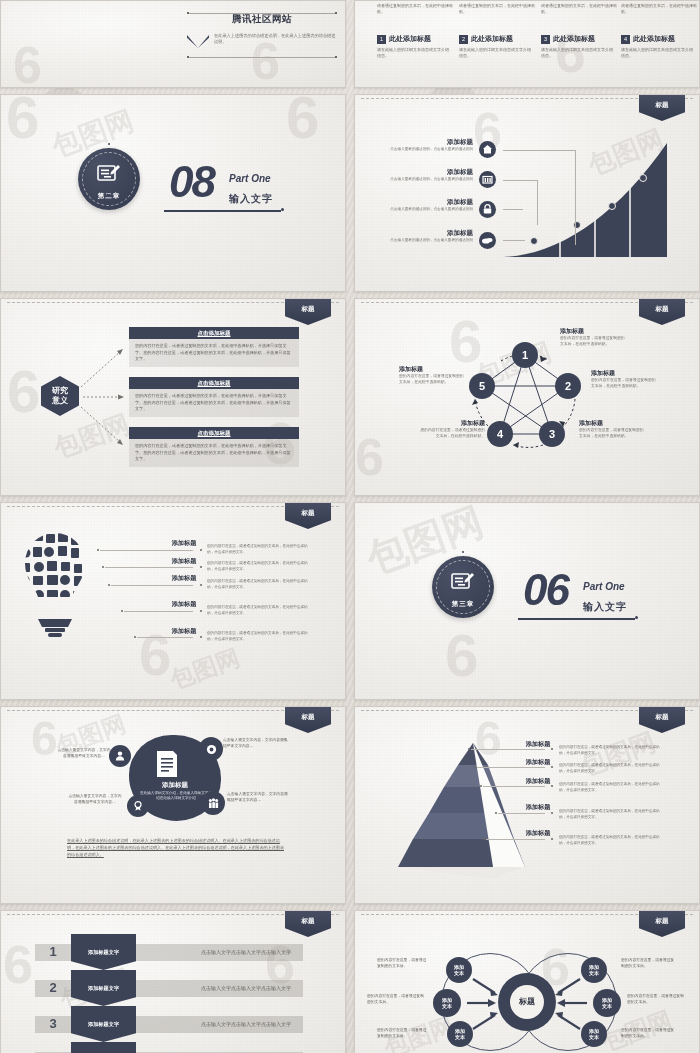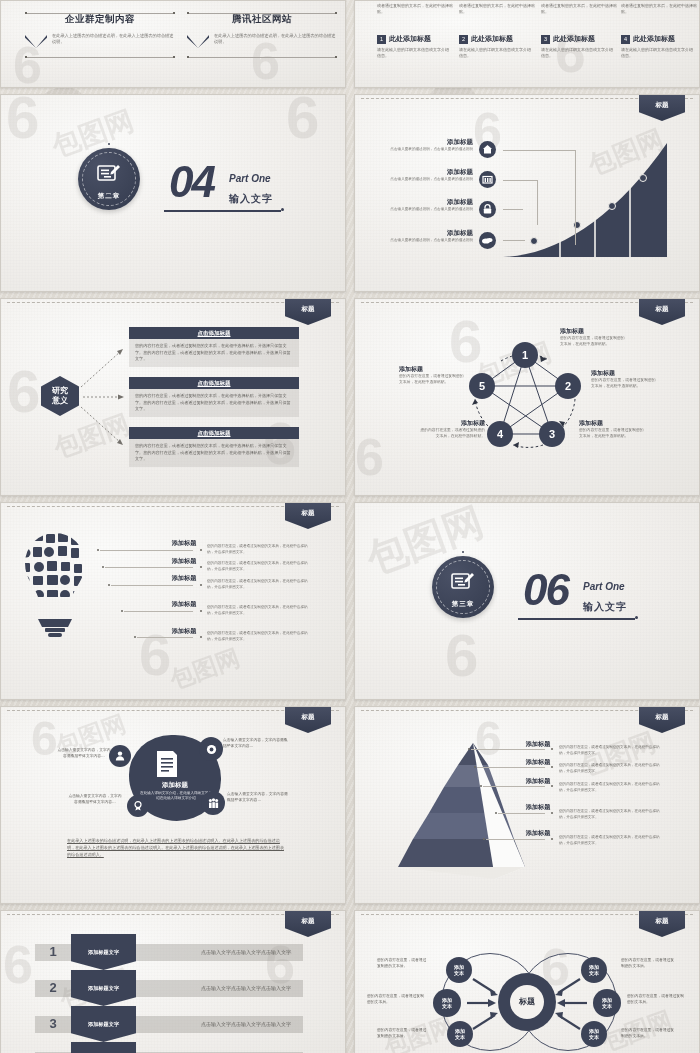--- a/index.html
+++ b/index.html
@@ -205,33 +205,20 @@
 
 <div class="grid">
 
   <div class="slide">
     <div class="slide-bg"></div>
       <div class="slide-noise"></div>
     <div class="wm" style="left:12px;top:34px;font-size:52px;">6</div>
     <div class="wm" style="left:250px;top:30px;font-size:52px;">6</div>
     <div class="inner">
 
-      <div class="s1-col" style="left:24px;">
-        <div class="s1-topline" style="left:0;width:150px;"></div>
-        <div class="s1-dot" style="left:0;top:-1px;"></div>
-        <div class="s1-dot" style="left:148px;top:-1px;"></div>
-        <div class="s1-title">企业群定制内容</div>
-        <div class="s1-body">
-          <div class="chev"></div>
-          <div class="s1-text">在此录入上述图表的综合描述说明，在此录入上述图表的综合描述说明。</div>
-        </div>
-        <div class="s1-rule" style="left:0;top:44px;width:150px;"></div>
-        <div class="s1-dot" style="left:0;top:43px;"></div>
-        <div class="s1-dot" style="left:148px;top:43px;"></div>
-      </div>
 
       <div class="s1-col" style="left:186px;font-family:Liberation Serif, serif;">
         <div class="s1-topline" style="left:0;width:150px;"></div>
         <div class="s1-dot" style="left:0;top:-1px;"></div>
         <div class="s1-dot" style="left:148px;top:-1px;"></div>
         <div class="s1-title">腾讯社区网站</div>
         <div class="s1-body">
           <div class="chev"></div>
           <div class="s1-text">在此录入上述图表的综合描述说明，在此录入上述图表的综合描述说明。</div>
         </div>
@@ -300,21 +287,21 @@
           <svg width="26" height="22" viewBox="0 0 26 22">
             <rect x="2" y="3" width="17" height="14" rx="1.5" fill="none" stroke="#fff" stroke-width="1.6"></rect>
             <rect x="5" y="6.5" width="8" height="1.6" fill="#fff"></rect>
             <rect x="5" y="9.8" width="8" height="1.6" fill="#fff"></rect>
             <rect x="8" y="13" width="7" height="1.6" fill="#fff"></rect>
             <path d="M15 9 L22 2 L24 4 L17 11 L14.4 11.6 Z" fill="#fff"></path>
           </svg>
         </div>
         <div class="sec-chap">第二章</div>
       </div>
-      <div style="position:absolute;left:168px;top:68px;" class="sec-num">04</div>
+      <div style="position:absolute;left:168px;top:68px;" class="sec-num">08</div>
       <div style="position:absolute;left:228px;top:78px;" class="sec-part">Part One</div>
       <div style="position:absolute;left:228px;top:94px;" class="sec-cn">输入文字</div>
       <div class="sec-rule" style="left:163px;top:115px;width:117px;"></div>
       <div class="sec-rule-dot" style="left:280px;top:113px;"></div>
     </div>
   </div>
 
   <div class="slide">
     <div class="slide-bg"></div>
       <div class="slide-noise"></div>

